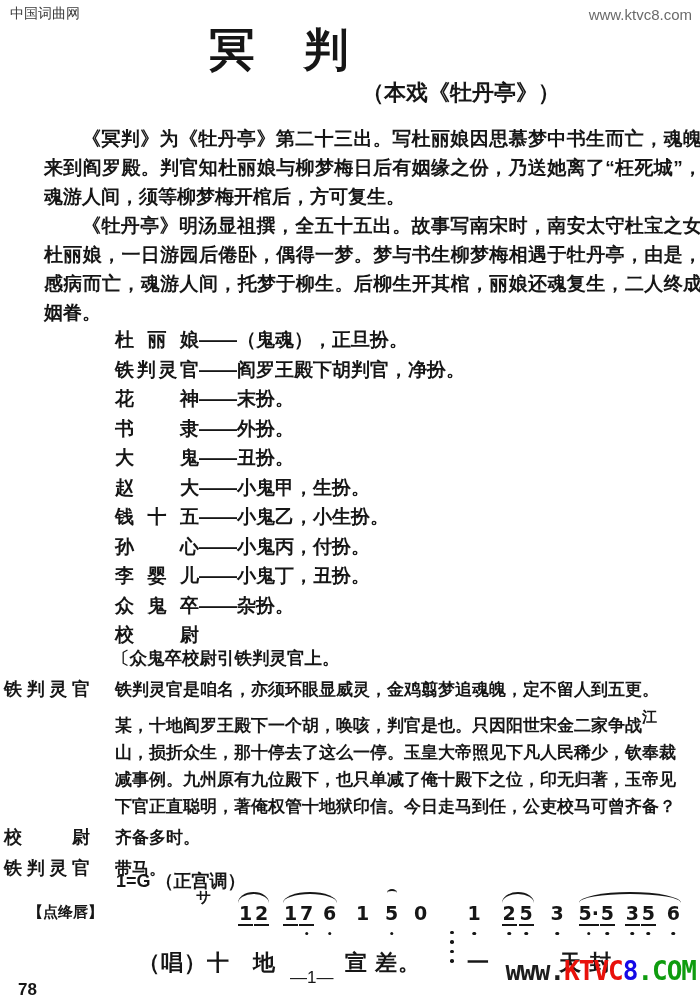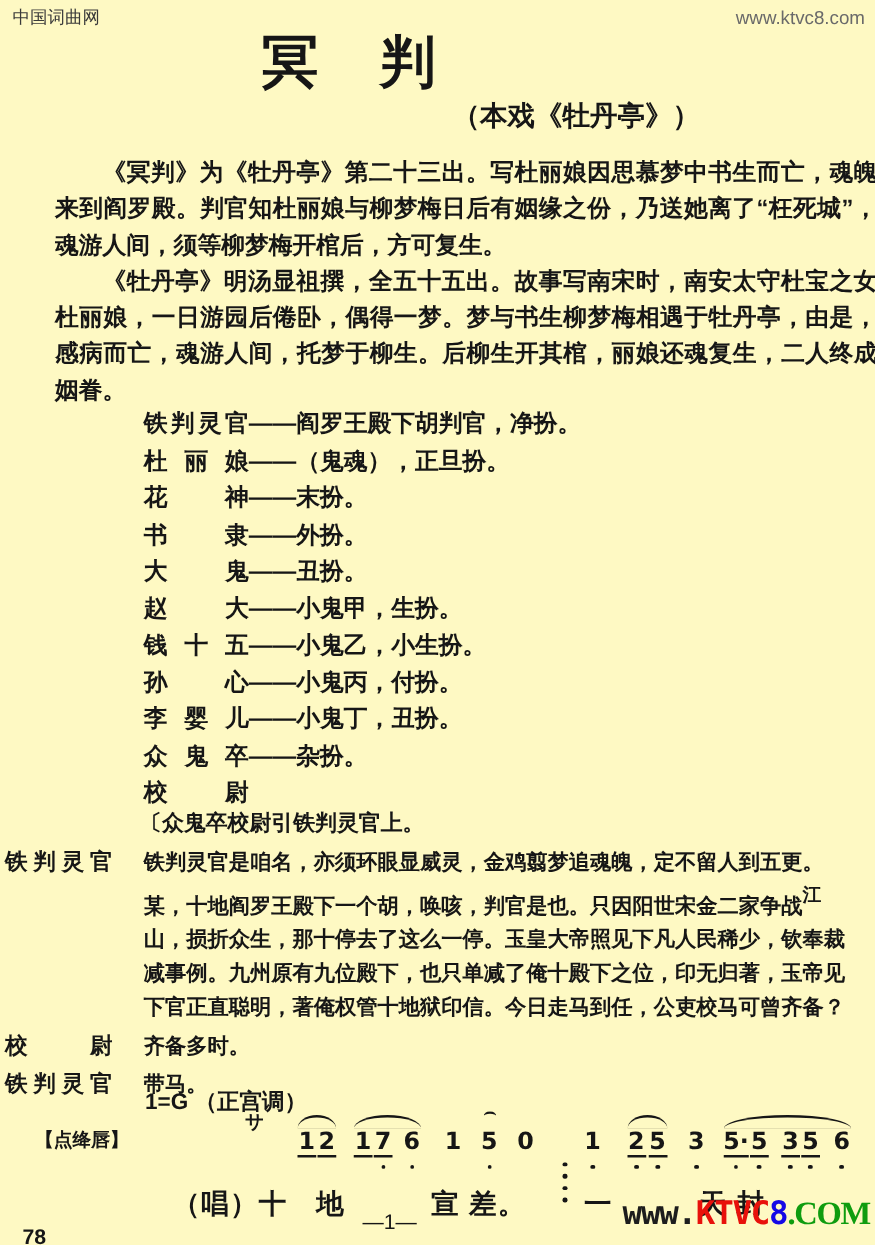--- a/index.html
+++ b/index.html
@@ -1,17 +1,17 @@
 <!DOCTYPE html>
 <html><head>
 <meta charset="utf-8">
 <style>
   html,body{margin:0;padding:0;background:#e9e9e9;}
   .page{
-    position:relative;width:700px;height:996px;background:#fef9c3;
+    position:relative;width:700px;height:996px;background:#ffffff;
     font-family:"Liberation Sans",sans-serif;color:#161616;overflow:hidden;
     margin:0 auto;
   }
   .abs{position:absolute;}
   
   .site-name{top:5px;left:10px;font-size:14px;color:#3a3a3a;}
   .site-url{top:6px;right:8px;font-size:15px;color:#6a6a6a;}
   
   .title{top:20px;left:0;width:560px;text-align:center;font-size:45px;font-weight:bold;letter-spacing:2px;}
   .subtitle{top:78px;left:0;width:560px;text-align:right;font-size:22px;font-weight:bold;}
@@ -65,22 +65,22 @@
 
   <div class="abs title">冥　判</div>
   <div class="abs subtitle">（本戏《牡丹亭》）</div>
 
   <div class="abs intro">
     <p>《冥判》为《牡丹亭》第二十三出。写杜丽娘因思慕梦中书生而亡，魂魄来到阎罗殿。判官知杜丽娘与柳梦梅日后有姻缘之份，乃送她离了“枉死城”，魂游人间，须等柳梦梅开棺后，方可复生。</p>
     <p>《牡丹亭》明汤显祖撰，全五十五出。故事写南宋时，南安太守杜宝之女杜丽娘，一日游园后倦卧，偶得一梦。梦与书生柳梦梅相遇于牡丹亭，由是，感病而亡，魂游人间，托梦于柳生。后柳生开其棺，丽娘还魂复生，二人终成姻眷。</p>
   </div>
 
   <div class="abs cast">
+      <div class="cast-row"><span class="cast-name">杜丽娘</span><span class="cast-dash">——</span><span class="cast-desc">（鬼魂），正旦扮。</span></div>
       <div class="cast-row"><span class="cast-name">铁判灵官</span><span class="cast-dash">——</span><span class="cast-desc">阎罗王殿下胡判官，净扮。</span></div>
-      <div class="cast-row"><span class="cast-name">杜丽娘</span><span class="cast-dash">——</span><span class="cast-desc">（鬼魂），正旦扮。</span></div>
       <div class="cast-row"><span class="cast-name">花神</span><span class="cast-dash">——</span><span class="cast-desc">末扮。</span></div>
       <div class="cast-row"><span class="cast-name">书隶</span><span class="cast-dash">——</span><span class="cast-desc">外扮。</span></div>
       <div class="cast-row"><span class="cast-name">大鬼</span><span class="cast-dash">——</span><span class="cast-desc">丑扮。</span></div>
       <div class="cast-row"><span class="cast-name">赵大</span><span class="cast-dash">——</span><span class="cast-desc">小鬼甲，生扮。</span></div>
       <div class="cast-row"><span class="cast-name">钱十五</span><span class="cast-dash">——</span><span class="cast-desc">小鬼乙，小生扮。</span></div>
       <div class="cast-row"><span class="cast-name">孙心</span><span class="cast-dash">——</span><span class="cast-desc">小鬼丙，付扮。</span></div>
       <div class="cast-row"><span class="cast-name">李婴儿</span><span class="cast-dash">——</span><span class="cast-desc">小鬼丁，丑扮。</span></div>
       <div class="cast-row"><span class="cast-name">众鬼卒</span><span class="cast-dash">——</span><span class="cast-desc">杂扮。</span></div>
       <div class="cast-row"><span class="cast-name">校尉</span><span class="cast-dash"></span><span class="cast-desc"></span></div>
     </div>
@@ -119,16 +119,16 @@
         <i></i>
         <i></i>
         <i></i>
         <i></i>
       </span><span class="ngroup" style="margin-right: 18px;"><span class="note">1<span class="low"></span></span></span><span class="ngroup" style="margin-right: 14px;"><span class="slur"></span><span class="note u" style="margin-right: 1px;">2<span class="low"></span></span><span class="note u">5<span class="low"></span></span></span><span class="ngroup" style="margin-right: 12px;"><span class="note">3<span class="low"></span></span></span><span class="ngroup"><span class="slur"></span><span class="note u" style="margin-right: 0px;">5·<span class="low"></span></span><span class="note u" style="margin-right: 9px;">5<span class="low"></span></span><span class="note u" style="margin-right: 0px;">3<span class="low"></span></span><span class="note u" style="margin-right: 9px;">5<span class="low"></span></span><span class="note">6<span class="low"></span></span></span></div>
   <div class="abs lyrics">（唱）十　地　　　宣 差。　　一　　　天 封</div>
 
   <div class="abs page-left">78</div>
   <div class="abs page-center">—1—</div>
   <div class="abs logo">
-    <span style="color: rgb(29, 29, 29);">www.</span><span style="color: rgb(232, 17, 11);">KTVC</span><span style="color: rgb(21, 9, 230);">8</span><span style="color: rgb(15, 156, 15); font-family: Liberation Serif, serif;">.COM</span>
+    <span style="color: rgb(29, 29, 29);">www.</span><span style="color: rgb(232, 17, 11);">KTVC</span><span style="color: rgb(21, 9, 230);">8</span><span style="color: rgb(15, 156, 15);">.COM</span>
   </div>
 
 </div>
 
 </body></html>

